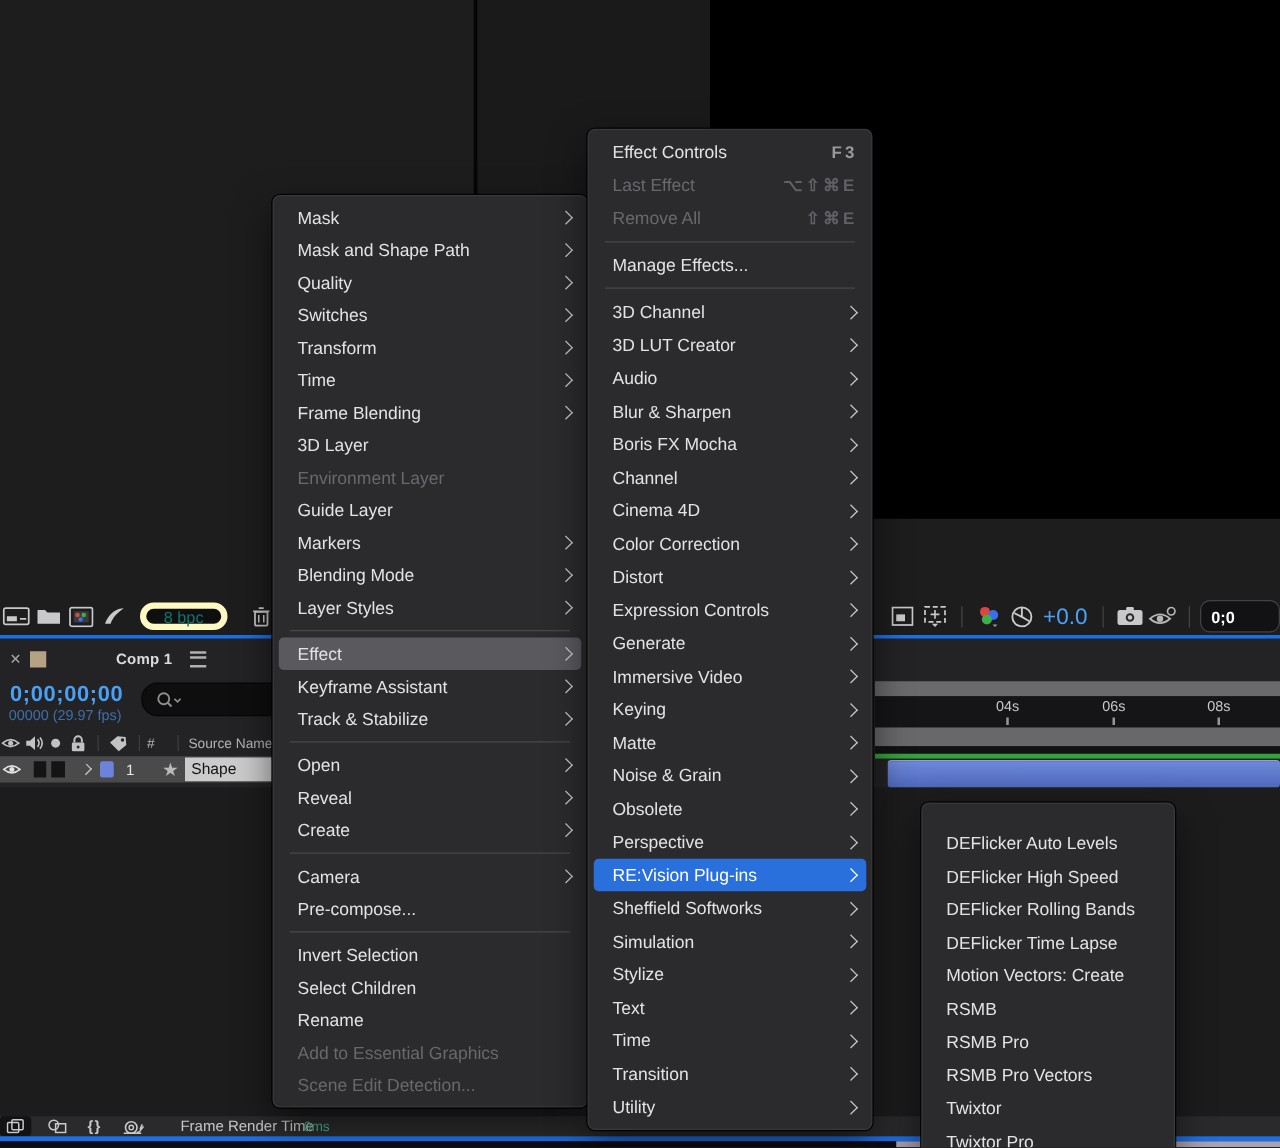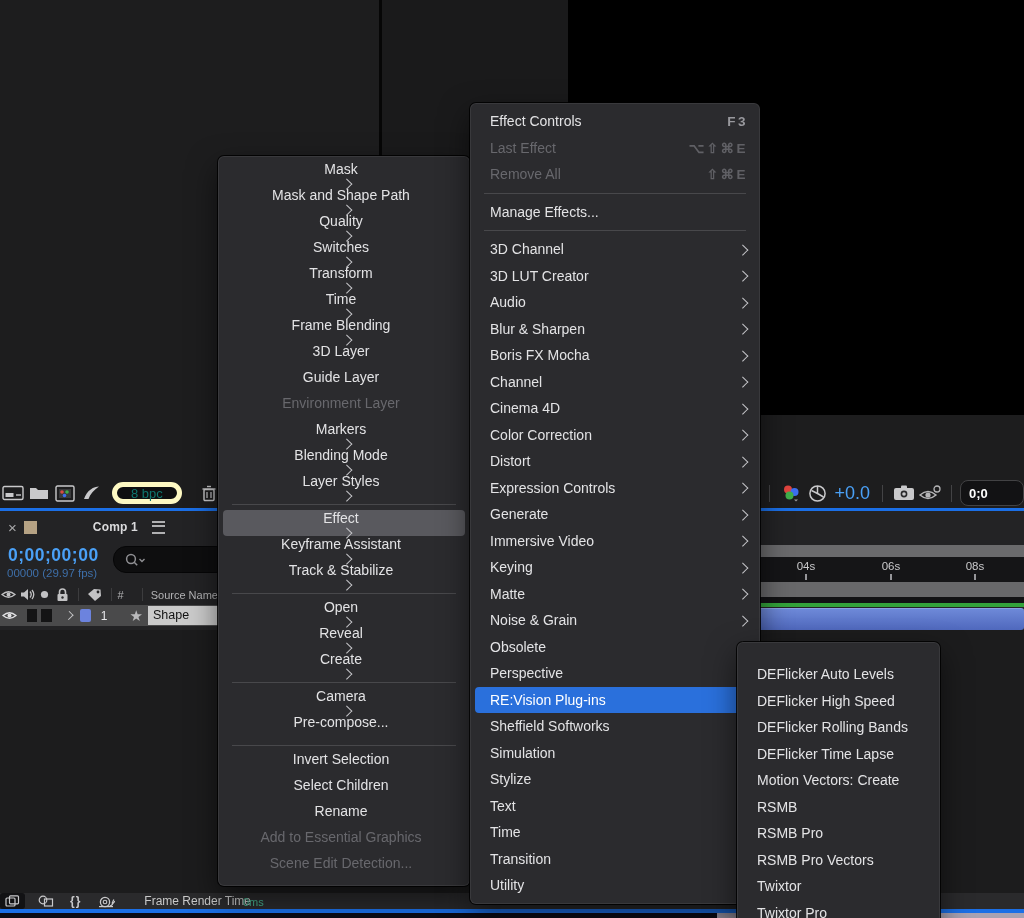--- a/index.html
+++ b/index.html
@@ -71,21 +71,21 @@
   .frt-value{position:absolute;left:243px;top:896px;color:#45b18e;font-size:11px;}
   .bottom-blue{left:0;top:909px;width:1024px;height:4px;background:var(--focus-blue);}
   .bottom-edge{left:0;top:913px;width:1024px;height:5px;background:#0c0c16;}
   .hscroll-thumb{left:717px;top:913px;width:307px;height:5px;background:var(--scroll-lav);}
 
   
   .menu{position:absolute;background:#2b2b2e;border-radius:6px;padding:5px 0;z-index:10;
         box-shadow:0 0 0 1px rgba(0,0,0,.85),0 12px 30px rgba(0,0,0,.55),inset 0 0 0 1px rgba(255,255,255,.07);}
   .menu-item{height:26.5px;display:flex;align-items:center;margin:0 5px;padding:0 7px 0 15px;
              border-radius:4px;font-size:14px;color:#e3e3e5;white-space:nowrap;}
-  #menu-layer .menu-item{height:26px;flex-direction:column;}
+  #menu-layer .menu-item{height:26px;}
   .mi-label{flex:1;padding-right:14px;}
   .mi-shortcut{color:#98989d;letter-spacing:2.5px;font-size:13.5px;font-weight:bold;}
   .menu-item.disabled{color:#68686d;}
   .menu-item.disabled .mi-shortcut{color:#606065;}
   .chev{width:6.5px;height:6.5px;border-right:1.8px solid #c6c6ca;border-top:1.8px solid #c6c6ca;
         transform:rotate(45deg);margin-right:2px;flex:none;}
   .menu-item.hl-gray{background:var(--hl-gray);}
   .menu-item.hl-blue{background:var(--accent-blue);color:#fff;}
   .menu-item.hl-blue .chev{border-color:#fff;}
   .menu-sep{height:1px;background:#48484b;margin:5px 14px;}
@@ -339,25 +339,25 @@
         <span class="mi-label">Time</span>
         <span class="chev"></span>
       </div>
       <div class="menu-item">
         <span class="mi-label">Frame Blending</span>
         <span class="chev"></span>
       </div>
       <div class="menu-item">
         <span class="mi-label">3D Layer</span>
       </div>
-      <div class="menu-item">
-        <span class="mi-label">Guide Layer</span>
-      </div>
       <div class="menu-item disabled">
         <span class="mi-label">Environment Layer</span>
+      </div>
+      <div class="menu-item">
+        <span class="mi-label">Guide Layer</span>
       </div>
       <div class="menu-item">
         <span class="mi-label">Markers</span>
         <span class="chev"></span>
       </div>
       <div class="menu-item">
         <span class="mi-label">Blending Mode</span>
         <span class="chev"></span>
       </div>
       <div class="menu-item">
@@ -408,21 +408,21 @@
       <div class="menu-item">
         <span class="mi-label">Rename</span>
       </div>
       <div class="menu-item disabled">
         <span class="mi-label">Add to Essential Graphics</span>
       </div>
       <div class="menu-item disabled">
         <span class="mi-label">Scene Edit Detection...</span>
       </div>
     </div>
-  <div id="menu-effect" class="menu" style="left:470px;top:103px;width:290px;">
+  <div id="menu-effect" class="menu" style="left:470px;top:103px;width:228px;">
       <div class="menu-item">
         <span class="mi-label">Effect Controls</span>
         <span class="mi-shortcut">F3</span>
       </div>
       <div class="menu-item disabled">
         <span class="mi-label">Last Effect</span>
         <span class="mi-shortcut">⌥⇧⌘E</span>
       </div>
       <div class="menu-item disabled">
         <span class="mi-label">Remove All</span>

